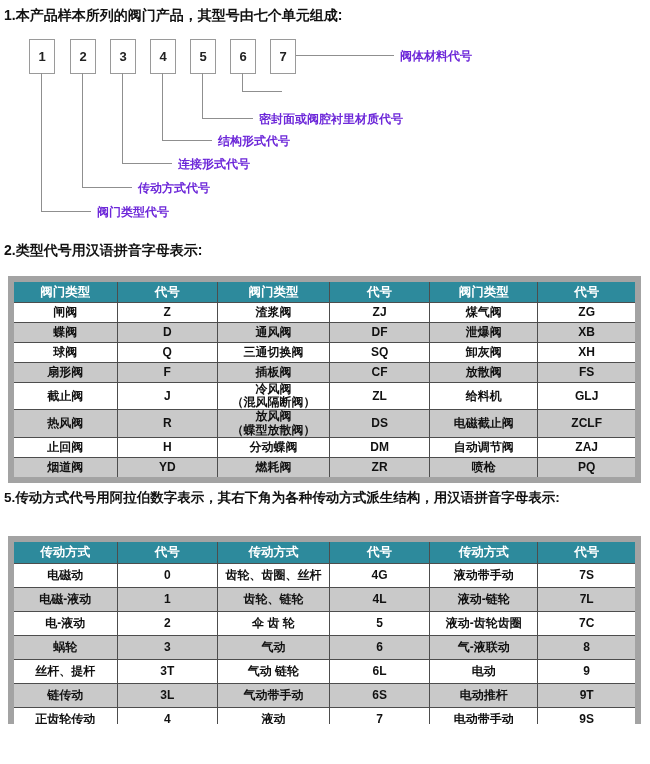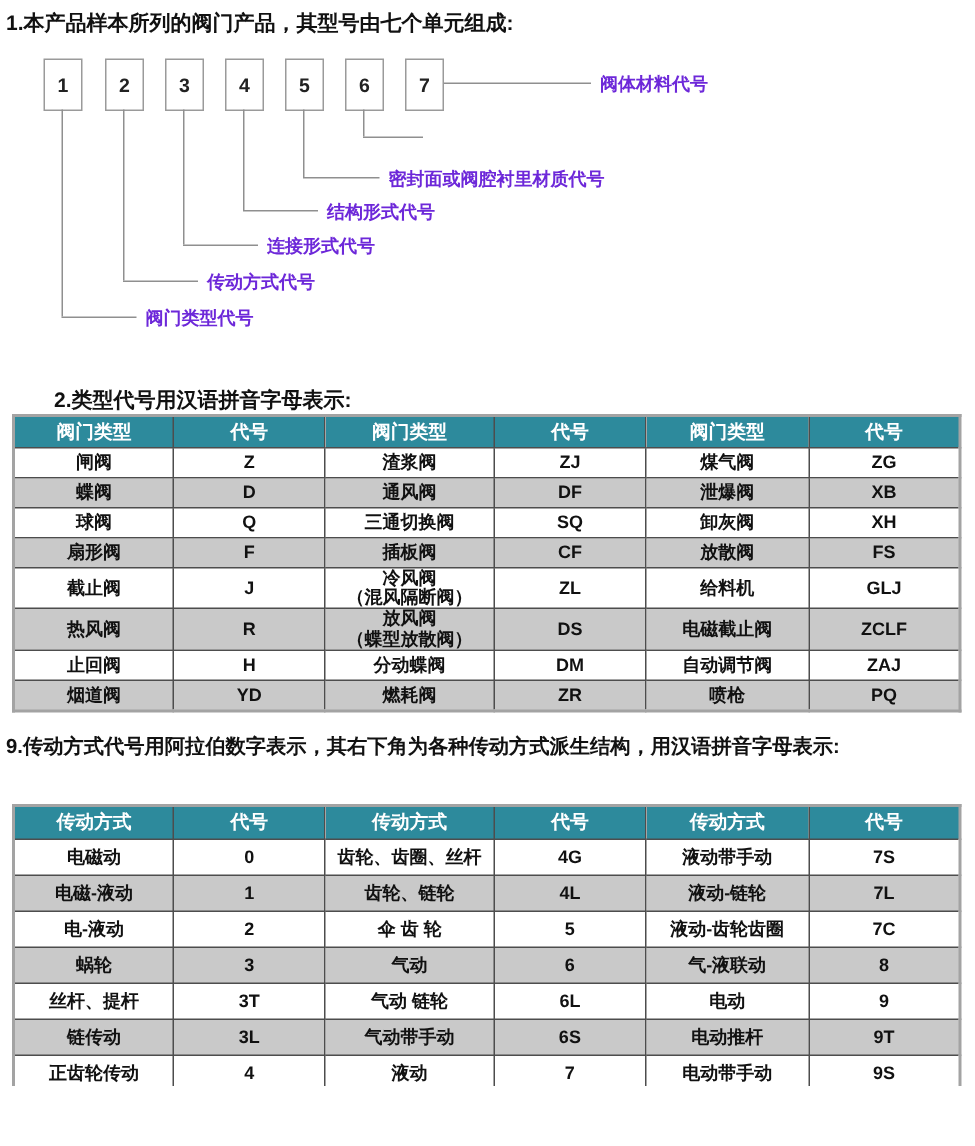--- a/index.html
+++ b/index.html
@@ -6,21 +6,21 @@
   #page{
     position:relative;width:650px;height:724px;background:#ffffff;
     font-family:"Liberation Sans","DejaVu Sans",sans-serif;
     color:#1a1a1a;overflow:hidden;
   }
   .heading{
     position:absolute;left:4px;font-size:14px;font-weight:bold;color:#111;
     white-space:nowrap;letter-spacing:0px;
   }
   #h1{top:7px;}
-  #h2{top:258px;margin-left:32px;}
+  #h2{top:242px;}
   #h3{top:489px;font-size:13.5px;}
 
   
   .unit-box{
     position:absolute;top:39px;width:24px;height:33px;border:1px solid #9a9a9a;
     background:#fff;display:flex;align-items:center;justify-content:center;
     font-size:13px;font-weight:bold;color:#222;
   }
   .u0{left:29px}.u1{left:70px}.u2{left:110px}.u3{left:150px}.u4{left:190px}.u5{left:230px}.u6{left:270px}
   .vline,.hline{position:absolute;background:#8f8f8f;}
@@ -54,21 +54,21 @@
   table{
     position:absolute;left:8px;border-collapse:collapse;table-layout:fixed;
     width:633px;background:#fff;
   }
   #table1{top:276px;}
   #table2{top:524px;margin-top:12px;}
   th,td{
     border:1px solid #4d4d4d;text-align:center;vertical-align:middle;
     font-size:12px;font-weight:bold;padding:0 2px;overflow:hidden;
   }
-  table{border:2px solid #a3a3a3;}
+  table{border:6px solid #a3a3a3;}
   th{background:#2d8a9c;color:#ffffff;height:20px;font-size:12.5px;}
   #table2 th{height:21px;}
   td{color:#111;height:19px;white-space:pre-line;line-height:1.1;}
   #table2 td{height:23px;}
   tbody tr:nth-child(even) td{background:#c9c9c9;}
   col.cname{width:106px}col.ccode{width:100px}
 </style>
 </head>
 <body>
 
@@ -203,21 +203,21 @@
           <td>烟道阀</td>
           <td>YD</td>
           <td>燃耗阀</td>
           <td>ZR</td>
           <td>喷枪</td>
           <td>PQ</td>
         </tr>
       </tbody>
   </table>
 
-  <div id="h3" class="heading">9.传动方式代号用阿拉伯数字表示，其右下角为各种传动方式派生结构，用汉语拼音字母表示:</div>
+  <div id="h3" class="heading">5.传动方式代号用阿拉伯数字表示，其右下角为各种传动方式派生结构，用汉语拼音字母表示:</div>
 
   <table id="table2">
     <colgroup>
       <col class="cname">
         <col class="ccode">
         <col class="cname" style="width:112px">
       <col class="ccode">
         <col class="cname" style="width:108px">
         <col class="ccode">
     </colgroup>

